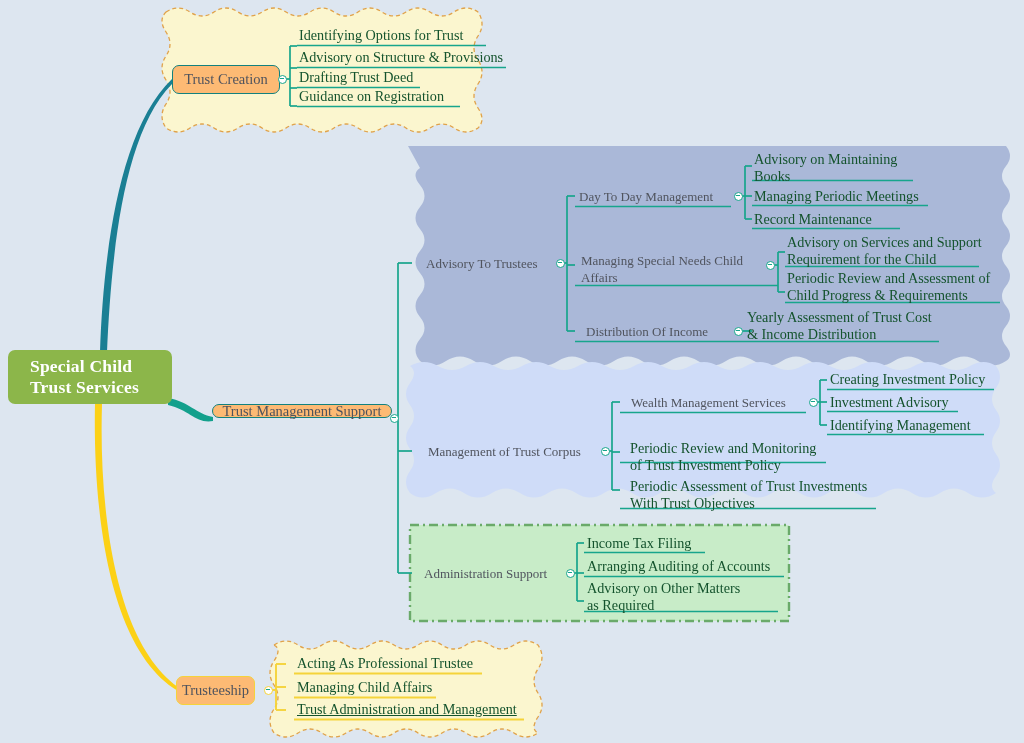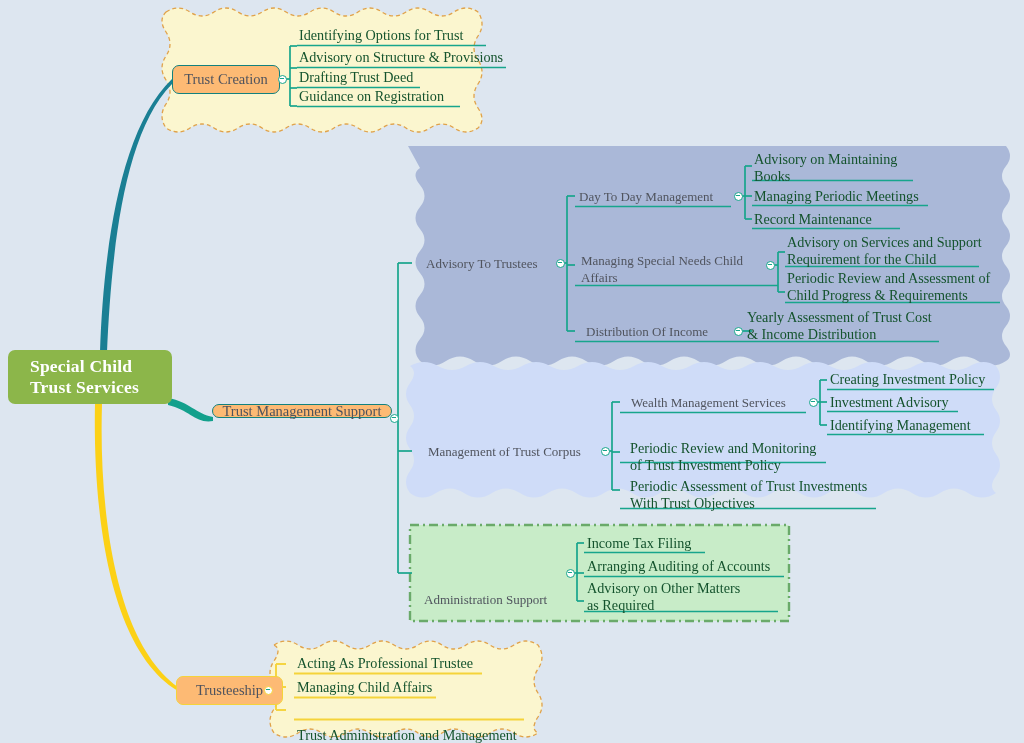--- a/index.html
+++ b/index.html
@@ -279,21 +279,21 @@
       <span>Trust Services</span>
     </div>
   </div>
 
   <div class="mainbox" style="left:172px;top:65px;width:108px;height:29px;">Trust Creation</div>
   <div class="toggle" style="left:278px;top:74.5px;"></div>
 
   <div class="mainbox" style="left:212px;top:404px;width:180px;height:14px;">Trust Management Support</div>
   <div class="toggle" style="left:390px;top:413.5px;"></div>
 
-  <div class="mainbox yellow" style="left:176px;top:676px;width:107px;height:29px;">Trusteeship</div>
+  <div class="mainbox yellow" style="left:176px;top:676px;width:79px;height:29px;">Trusteeship</div>
   <div class="toggle" style="left:264px;top:685.5px;border-color:#f5d33a;"></div>
 
   <div class="leaf" style="left:299px;top:27px;">Identifying Options for Trust</div>
   <div class="leaf" style="left:299px;top:49px;">Advisory on Structure &amp; Provisions</div>
   <div class="leaf" style="left:299px;top:69px;">Drafting Trust Deed</div>
   <div class="leaf" style="left:299px;top:88px;">Guidance on Registration</div>
 
   <div class="topic" style="left:426px;top:255px;">Advisory To Trustees</div>
   <div class="toggle" style="left:556px;top:258.5px;"></div>
 
@@ -328,25 +328,25 @@
 
   <div class="leaf" style="left:830px;top:371px;">Creating Investment Policy</div>
   <div class="leaf" style="left:830px;top:394px;">Investment Advisory</div>
   <div class="leaf" style="left:830px;top:417px;">Identifying Management</div>
 
   <div class="leaf" style="left:630px;top:440px;">Periodic Review and Monitoring
 of Trust Investment Policy</div>
   <div class="leaf" style="left:630px;top:478px;">Periodic Assessment of Trust Investments
 With Trust Objectives</div>
 
-  <div class="topic" style="left:424px;top:565px;margin-top:26px;">Administration Support</div>
+  <div class="topic" style="left:424px;top:565px;">Administration Support</div>
   <div class="toggle" style="left:566px;top:568.5px;"></div>
 
   <div class="leaf" style="left:587px;top:535px;">Income Tax Filing</div>
   <div class="leaf" style="left:587px;top:558px;">Arranging Auditing of Accounts</div>
   <div class="leaf" style="left:587px;top:580px;">Advisory on Other Matters
 as Required</div>
 
   <div class="leaf" style="left:297px;top:655px;">Acting As Professional Trustee</div>
   <div class="leaf" style="left:297px;top:679px;">Managing Child Affairs</div>
-  <div class="leaf" style="left:297px;top:727px;">Trust Administration and Management</div>
+  <div class="leaf" style="left:297px;top:701px;text-decoration:underline;">Trust Administration and Management</div>
 
 </div>
 
 </body></html>

